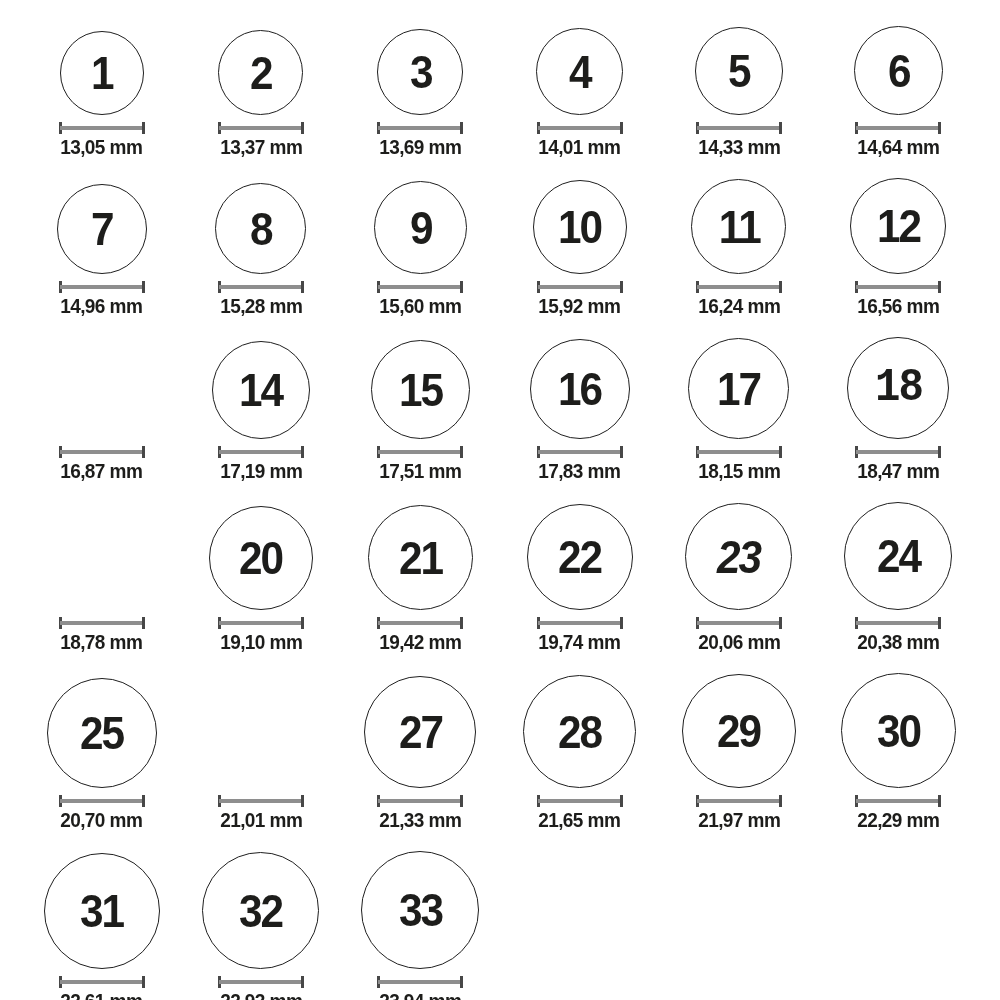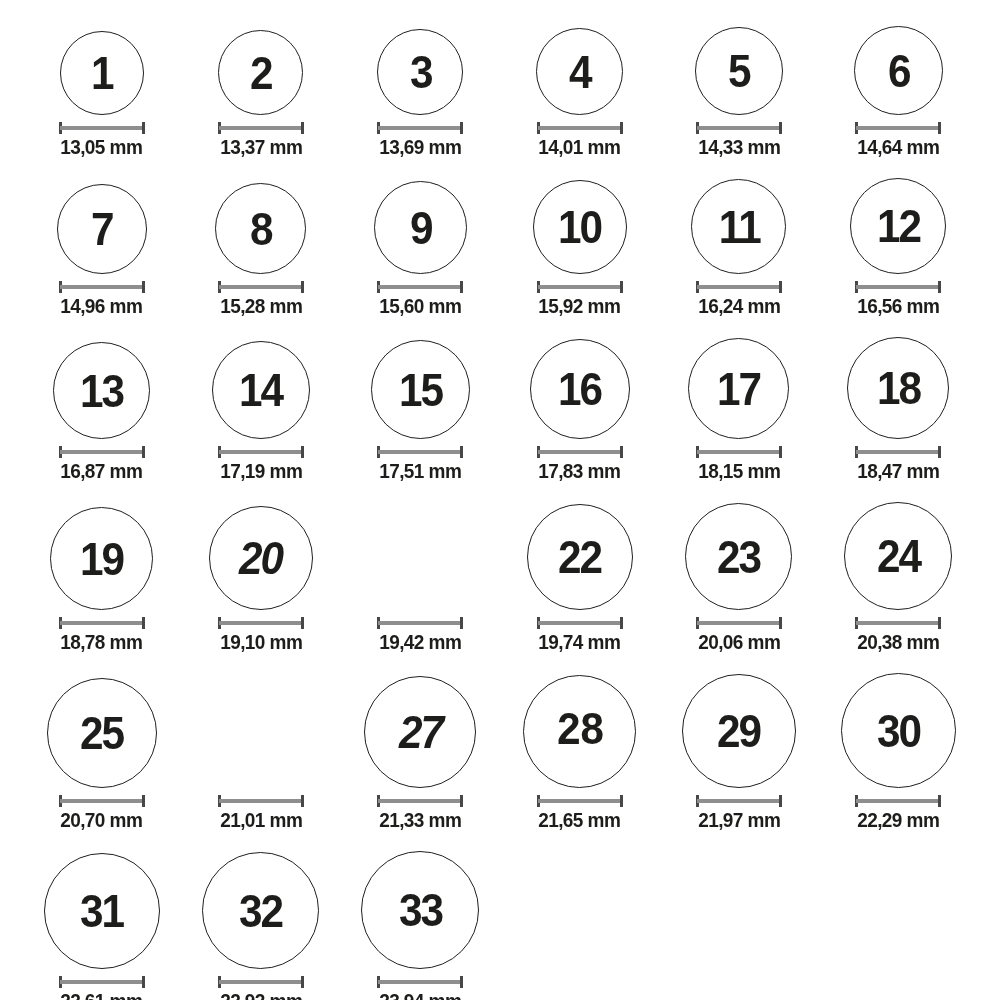--- a/index.html
+++ b/index.html
@@ -207,23 +207,20 @@
       <span class="ring-number">12</span>
     </div>
     <div class="ruler">
       <span class="tick left"></span>
       <span class="bar"></span>
       <span class="tick right"></span>
     </div>
     <div class="ring-label">16,56 mm</div>
   </div>
     <div class="cell">
-    <div class="ring-circle" style="width: 97px; height: 97px;">
-      <span class="ring-number">13</span>
-    </div>
     <div class="ruler">
       <span class="tick left"></span>
       <span class="bar"></span>
       <span class="tick right"></span>
     </div>
     <div class="ring-label">16,87 mm</div>
   </div>
     <div class="cell">
     <div class="ring-circle" style="width: 98px; height: 98px; text-align: right;">
       <span class="ring-number">14</span>
@@ -262,73 +259,73 @@
       <span class="ring-number">17</span>
     </div>
     <div class="ruler">
       <span class="tick left"></span>
       <span class="bar"></span>
       <span class="tick right"></span>
     </div>
     <div class="ring-label">18,15 mm</div>
   </div>
     <div class="cell">
-    <div class="ring-circle" style="width: 102px; height: 102px;">
+    <div class="ring-circle" style="width: 102px; height: 102px; font-family: Liberation Mono, monospace;">
       <span class="ring-number">18</span>
     </div>
     <div class="ruler">
       <span class="tick left"></span>
       <span class="bar"></span>
       <span class="tick right"></span>
     </div>
     <div class="ring-label">18,47 mm</div>
   </div>
     <div class="cell">
-    <div class="ring-circle" style="width: 103px; height: 103px;">
-      <span class="ring-number">19</span>
-    </div>
     <div class="ruler">
       <span class="tick left"></span>
       <span class="bar"></span>
       <span class="tick right"></span>
     </div>
     <div class="ring-label">18,78 mm</div>
   </div>
     <div class="cell">
-    <div class="ring-circle" style="width: 104px; height: 104px; font-style: italic;">
+    <div class="ring-circle" style="width: 104px; height: 104px;">
       <span class="ring-number">20</span>
     </div>
     <div class="ruler">
       <span class="tick left"></span>
       <span class="bar"></span>
       <span class="tick right"></span>
     </div>
     <div class="ring-label">19,10 mm</div>
   </div>
     <div class="cell">
+    <div class="ring-circle" style="width: 105px; height: 105px;">
+      <span class="ring-number">21</span>
+    </div>
     <div class="ruler">
       <span class="tick left"></span>
       <span class="bar"></span>
       <span class="tick right"></span>
     </div>
     <div class="ring-label">19,42 mm</div>
   </div>
     <div class="cell">
     <div class="ring-circle" style="width: 106px; height: 106px;">
       <span class="ring-number">22</span>
     </div>
     <div class="ruler">
       <span class="tick left"></span>
       <span class="bar"></span>
       <span class="tick right"></span>
     </div>
     <div class="ring-label">19,74 mm</div>
   </div>
     <div class="cell">
-    <div class="ring-circle" style="width: 107px; height: 107px;">
+    <div class="ring-circle" style="width: 107px; height: 107px; font-style: italic;">
       <span class="ring-number">23</span>
     </div>
     <div class="ruler">
       <span class="tick left"></span>
       <span class="bar"></span>
       <span class="tick right"></span>
     </div>
     <div class="ring-label">20,06 mm</div>
   </div>
     <div class="cell">
@@ -355,32 +352,32 @@
   </div>
     <div class="cell">
     <div class="ruler">
       <span class="tick left"></span>
       <span class="bar"></span>
       <span class="tick right"></span>
     </div>
     <div class="ring-label">21,01 mm</div>
   </div>
     <div class="cell">
-    <div class="ring-circle" style="width: 112px; height: 112px; font-style: italic;">
+    <div class="ring-circle" style="width: 112px; height: 112px;">
       <span class="ring-number">27</span>
     </div>
     <div class="ruler">
       <span class="tick left"></span>
       <span class="bar"></span>
       <span class="tick right"></span>
     </div>
     <div class="ring-label">21,33 mm</div>
   </div>
     <div class="cell">
-    <div class="ring-circle" style="width: 113px; height: 113px; font-family: Liberation Mono, monospace;">
+    <div class="ring-circle" style="width: 113px; height: 113px;">
       <span class="ring-number">28</span>
     </div>
     <div class="ruler">
       <span class="tick left"></span>
       <span class="bar"></span>
       <span class="tick right"></span>
     </div>
     <div class="ring-label">21,65 mm</div>
   </div>
     <div class="cell">

